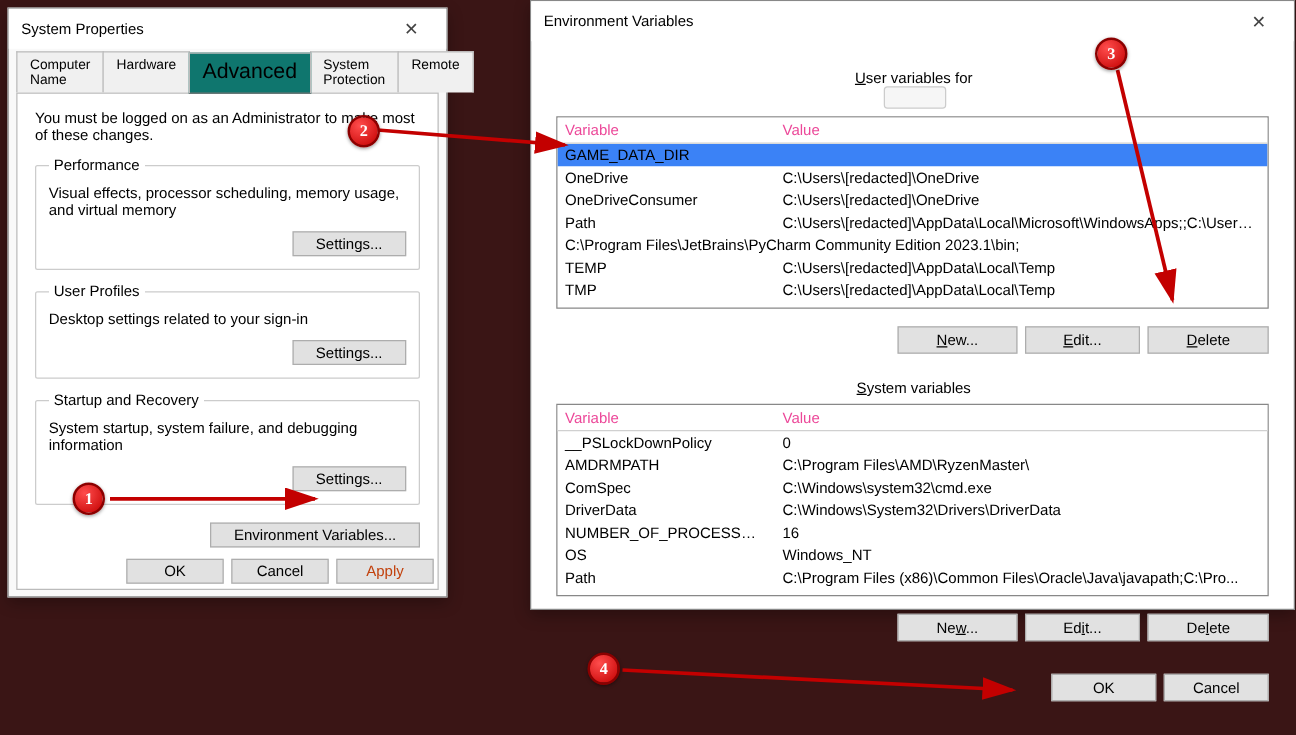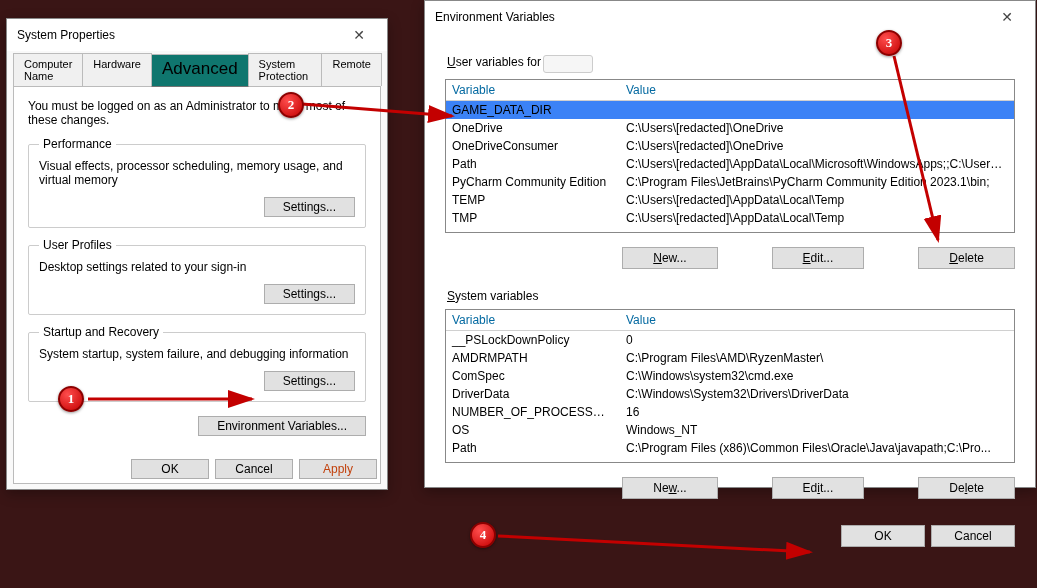--- a/index.html
+++ b/index.html
@@ -35,22 +35,22 @@
     display: flex;
     align-items: center;
     justify-content: center;
     font-size: 14px;
     color: #444;
     cursor: pointer;
   }
   
   #sysprops {
     left: 6px;
-    top: 18px;
-    width: 382px;
+    top: 6px;
+    width: 352px;
     height: 472px;
     background: #f9f9f9;
   }
   .tabs {
     display: flex;
     padding: 0 6px;
     margin-top: 2px;
   }
   .tab {
     padding: 4px 10px;
@@ -120,20 +120,22 @@
     width: 612px;
     height: 488px;
     background: #fff;
   }
   #envvars .content {
     padding: 10px 20px 12px 20px;
   }
   .section-label {
     margin: 12px 0 6px 2px;
     display: flex;
+    align-items: center;
+    flex-direction: column;
   }
   .u { text-decoration: underline; }
   .userbox {
     display:inline-block;
     width: 50px; height: 18px;
     border: 1px solid #ccc;
     border-radius: 3px;
     margin-left: 2px;
     vertical-align: middle;
     background: #f6f6f6;
@@ -145,21 +147,21 @@
     position: relative;
     display: flex;
   }
   .list-scroll {
     flex: 1;
     overflow-y: auto;
   }
   .list-header {
     display: flex;
     font-size: 12px;
-    color: #0369a1;
+    color: #ec4899;
     position: sticky;
     top: 0;
     background: #fff;
   }
   .list-header > div {
     padding: 3px 6px;
     border-bottom: 1px solid #d0d0d0;
   }
   .col-var { width: 174px; flex-shrink: 0; }
   .col-val { flex: 1; }
@@ -168,21 +170,21 @@
     font-size: 12px;
   }
   .row > div { padding: 2px 6px; overflow: hidden; white-space: nowrap; text-overflow: ellipsis; }
   .row.selected { background: #3b82f6; }
   .listbtns {
     display: flex;
     justify-content: flex-end;
     gap: 6px;
     margin: 14px 0 20px 0;
   }
-  .listbtns button.win { min-width: 84px; padding: 3px 30px; margin-left: 48px; }
+  .listbtns button.win { min-width: 84px; padding: 3px 30px; }
   .dlg-buttons {
     display: flex;
     justify-content: flex-end;
     gap: 6px;
     margin-top: 26px;
   }
   .dlg-buttons button.win { min-width: 84px; padding: 3px 18px; }
   
   .overlay {
     position: absolute;
@@ -280,21 +282,20 @@
           </div>
           <div class="row">
             <div class="col-var">OneDriveConsumer</div>
             <div class="col-val">C:\Users\[redacted]\OneDrive</div>
           </div>
           <div class="row">
             <div class="col-var">Path</div>
             <div class="col-val">C:\Users\[redacted]\AppData\Local\Microsoft\WindowsApps;;C:\Users\...</div>
           </div>
           <div class="row">
-            <div class="col-var">PyCharm Community Edition</div>
             <div class="col-val">C:\Program Files\JetBrains\PyCharm Community Edition 2023.1\bin;</div>
           </div>
           <div class="row">
             <div class="col-var">TEMP</div>
             <div class="col-val">C:\Users\[redacted]\AppData\Local\Temp</div>
           </div>
           <div class="row">
             <div class="col-var">TMP</div>
             <div class="col-val">C:\Users\[redacted]\AppData\Local\Temp</div>
           </div>

